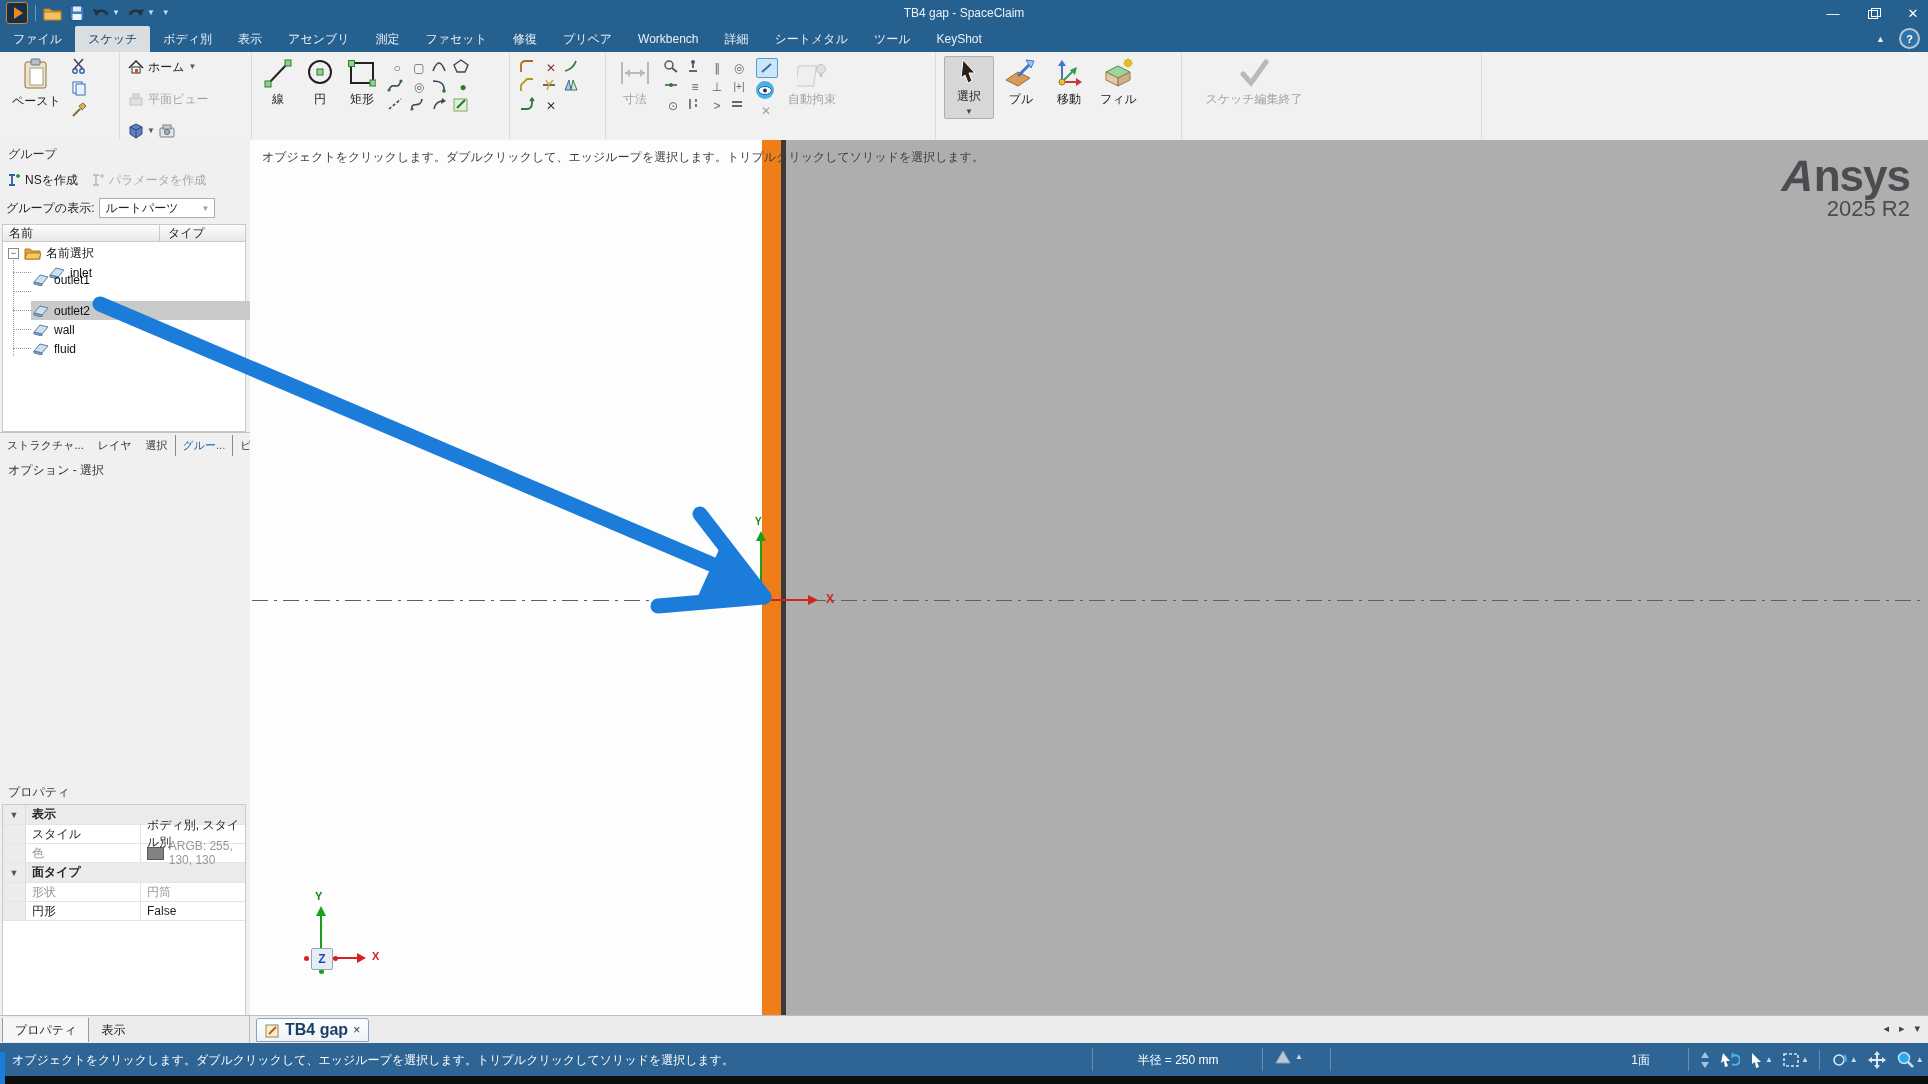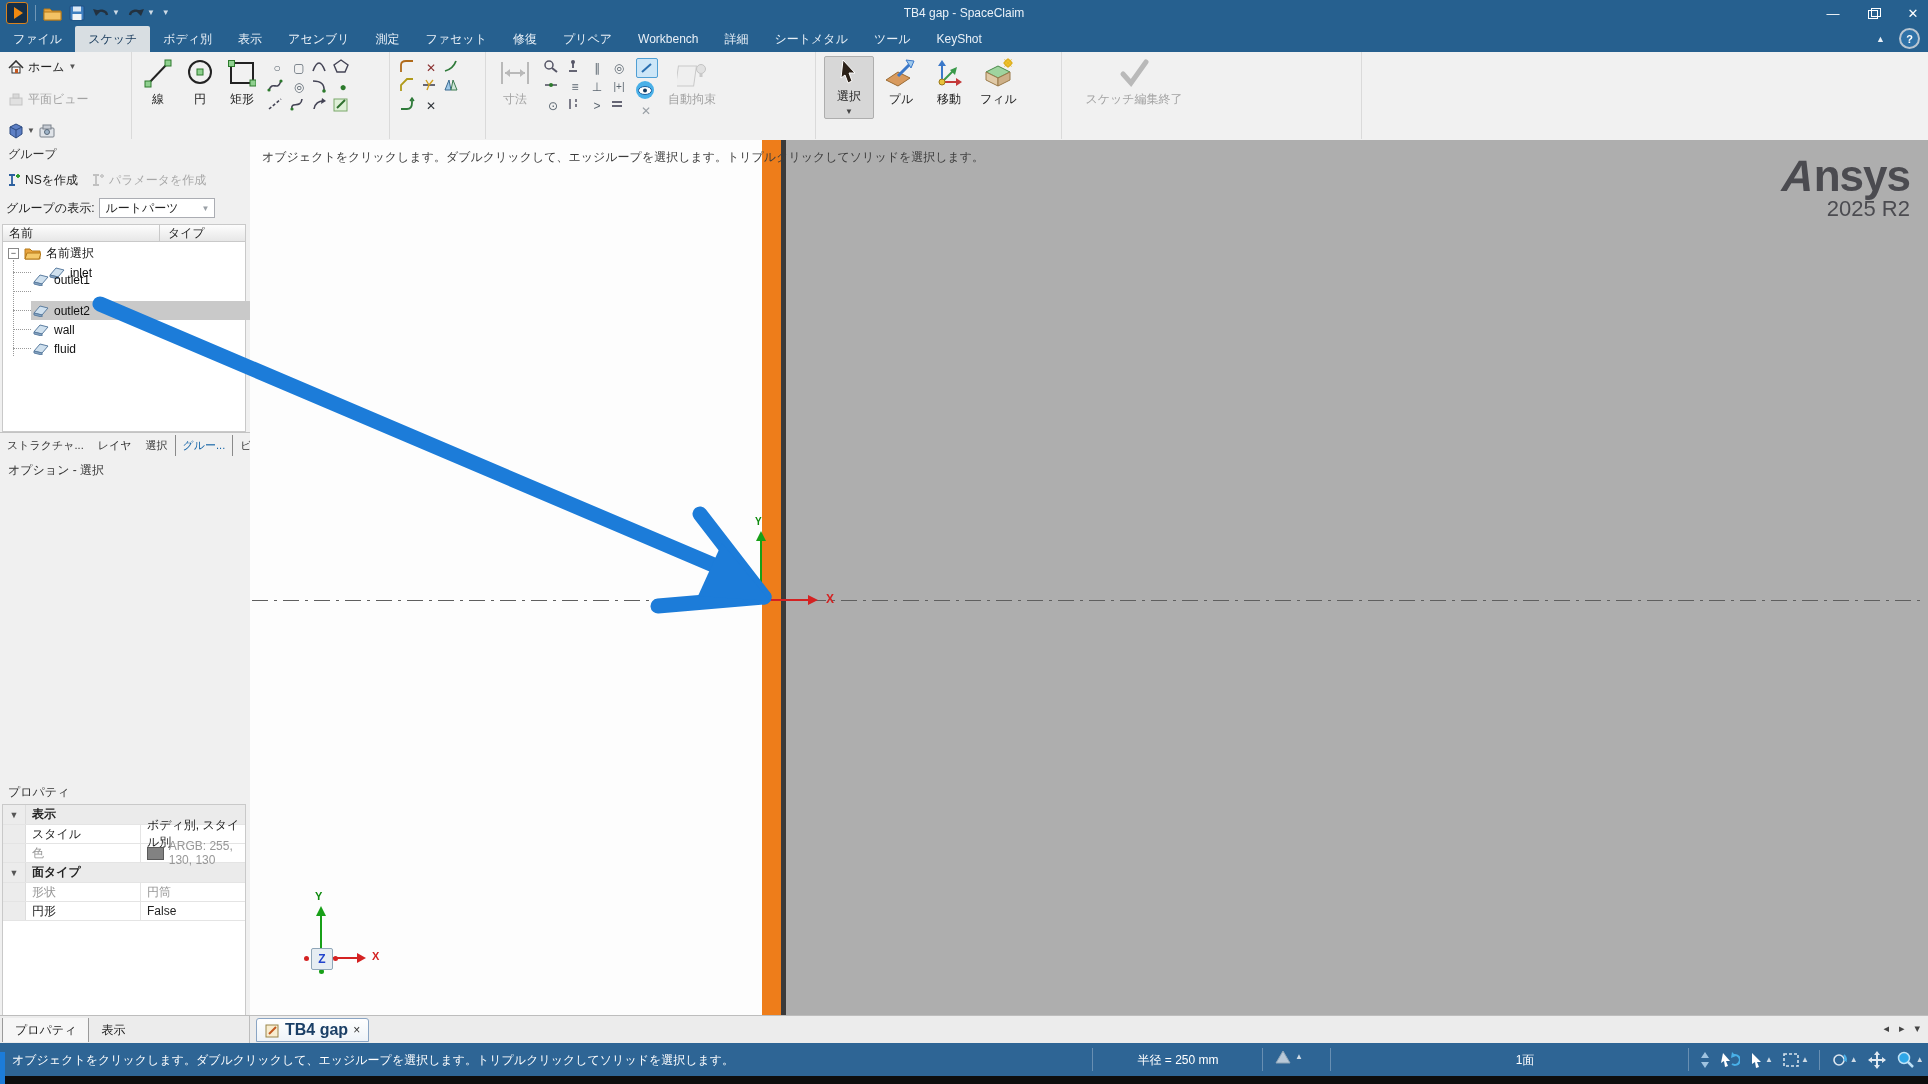--- a/index.html
+++ b/index.html
@@ -109,21 +109,21 @@
   .doctab{position:absolute;left:256px;top:2px;height:24px;background:linear-gradient(#ffffff,#eef3f8);border:1px solid #8aa5c4;border-radius:3px 3px 0 0;display:flex;align-items:center;gap:5px;padding:0 8px;box-sizing:border-box;}
   .doctab .dtitle{font-size:16px;font-weight:bold;color:#1b3f66;}
   .doctab .dclose{font-size:12px;color:#333;}
   .tabscroll{position:absolute;right:8px;top:6px;display:flex;gap:10px;color:#444;font-size:11px;}
   
   .statusbar{position:absolute;left:0;top:1043px;width:1928px;height:33px;background:#2e6595;color:#fff;font-size:12px;}
   .sb-hint{position:absolute;left:12px;top:9px;white-space:nowrap;}
   .sb-div{position:absolute;top:5px;width:1px;height:23px;background:rgba(255,255,255,.28);}
   .sb-radius{position:absolute;left:1100px;top:9px;width:156px;text-align:center;}
   .sb-tri{position:absolute;left:1275px;top:7px;display:flex;align-items:center;gap:4px;}
-  .sb-faces{position:absolute;left:1400px;top:9px;width:250px;text-align:center;}
+  .sb-faces{position:absolute;left:1400px;top:9px;width:250px;text-align:right;}
   .sb-icons{position:absolute;left:1700px;top:4px;display:flex;align-items:center;gap:10px;height:25px;}
   .blackbar{position:absolute;left:0;top:1076px;width:1928px;height:8px;background:#0d0d0d;}
   .blue-edge{position:absolute;left:0;top:1052px;width:5px;height:32px;background:#1c7cd9;z-index:70;}
   .arrow-overlay{position:absolute;left:0;top:0;z-index:60;pointer-events:none;}
   .disabled-ic{opacity:.45;filter:grayscale(1);}
 </style>
 </head>
 <body>
 
 <div class="app">
@@ -187,20 +187,45 @@
     <span class="mtab">ツール</span>
     <span class="mtab">KeyShot</span>
   </div>
   <div class="menu-right">
     <span class="collapse-arrow">▲</span>
     <span class="help-circle">?</span>
   </div>
 
   <div class="ribbon">
 
+    <div class="rgroup" style="width:120px">
+      <div class="bigbtn">
+        <svg width="28" height="32">
+            <rect x="3" y="4" width="21" height="26" rx="2" fill="#f2e3c0" stroke="#8a7340"></rect>
+            <rect x="9" y="1" width="9" height="6" rx="1" fill="#b9bfca" stroke="#6a7280"></rect>
+            <rect x="8" y="10" width="13" height="17" fill="#fff" stroke="#999"></rect>
+          </svg>
+        <span class="blabel">ペースト</span>
+      </div>
+      <div class="smallcol">
+        <svg class="mi" width="16" height="16">
+            <path d="M3,1 L12,11 M12,1 L3,11" stroke="#445" stroke-width="1.6" fill="none"></path>
+            <circle cx="4" cy="13" r="2.2" fill="none" stroke="#2a5fa8" stroke-width="1.4"></circle>
+            <circle cx="11" cy="13" r="2.2" fill="none" stroke="#2a5fa8" stroke-width="1.4"></circle>
+          </svg>
+        <svg class="mi" width="16" height="16">
+            <rect x="2" y="2" width="9" height="11" fill="#fff" stroke="#3a6db5"></rect>
+            <rect x="5" y="4" width="9" height="11" fill="#eaf2fb" stroke="#3a6db5"></rect>
+          </svg>
+        <svg class="mi" width="16" height="16">
+            <path d="M2,14 L9,7" stroke="#8a6a3a" stroke-width="2"></path>
+            <path d="M8,4 l4,-3 3,3 -4,4 z" fill="#d8b25a" stroke="#8a6a3a"></path>
+          </svg>
+      </div>
+    </div>
 
     <div class="rgroup" style="width:132px">
       <div class="smallcol" style="gap:14px">
         <div class="srow">
           <svg width="16" height="14">
               <path d="M1,8 L8,1 L15,8" fill="none" stroke="#333" stroke-width="1.6"></path>
               <rect x="4" y="7" width="8" height="6" fill="#f6f6f6" stroke="#333"></rect>
               <rect x="7" y="9" width="3" height="4" fill="#c2571f"></rect>
             </svg>
           <span>ホーム</span>

